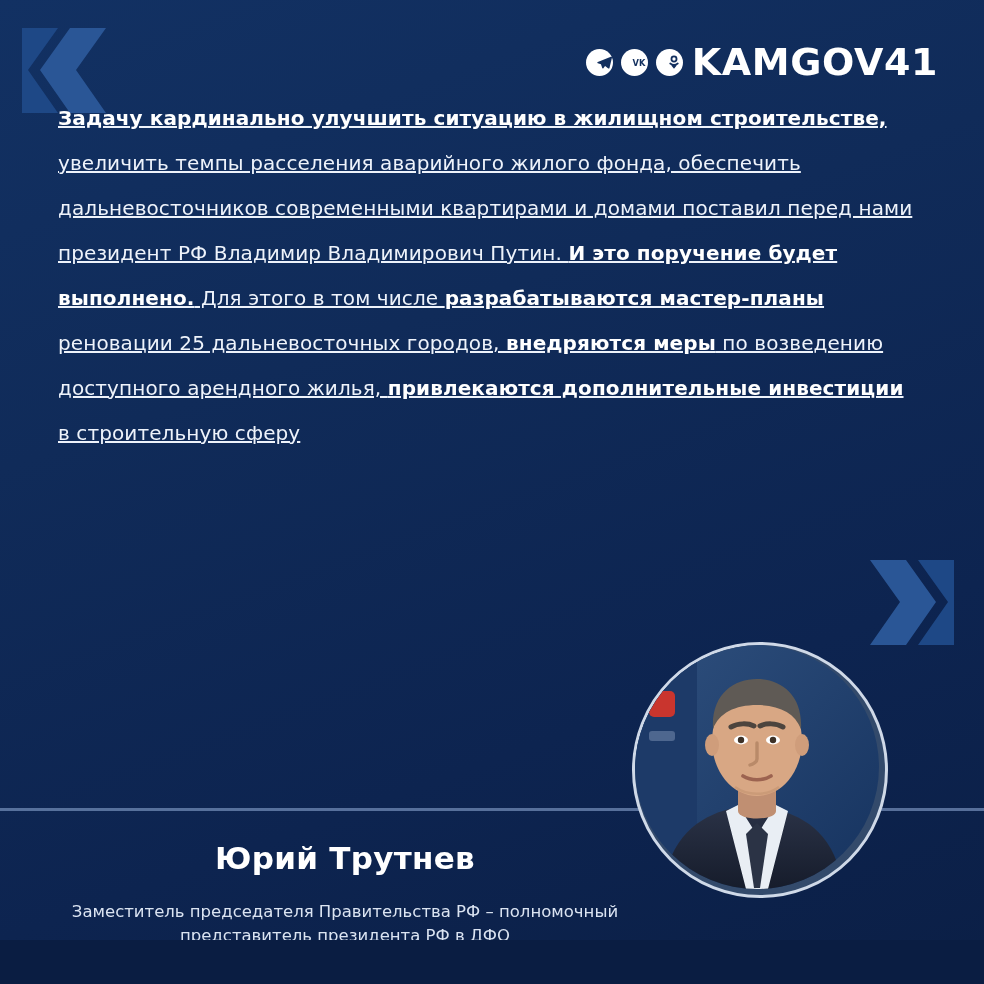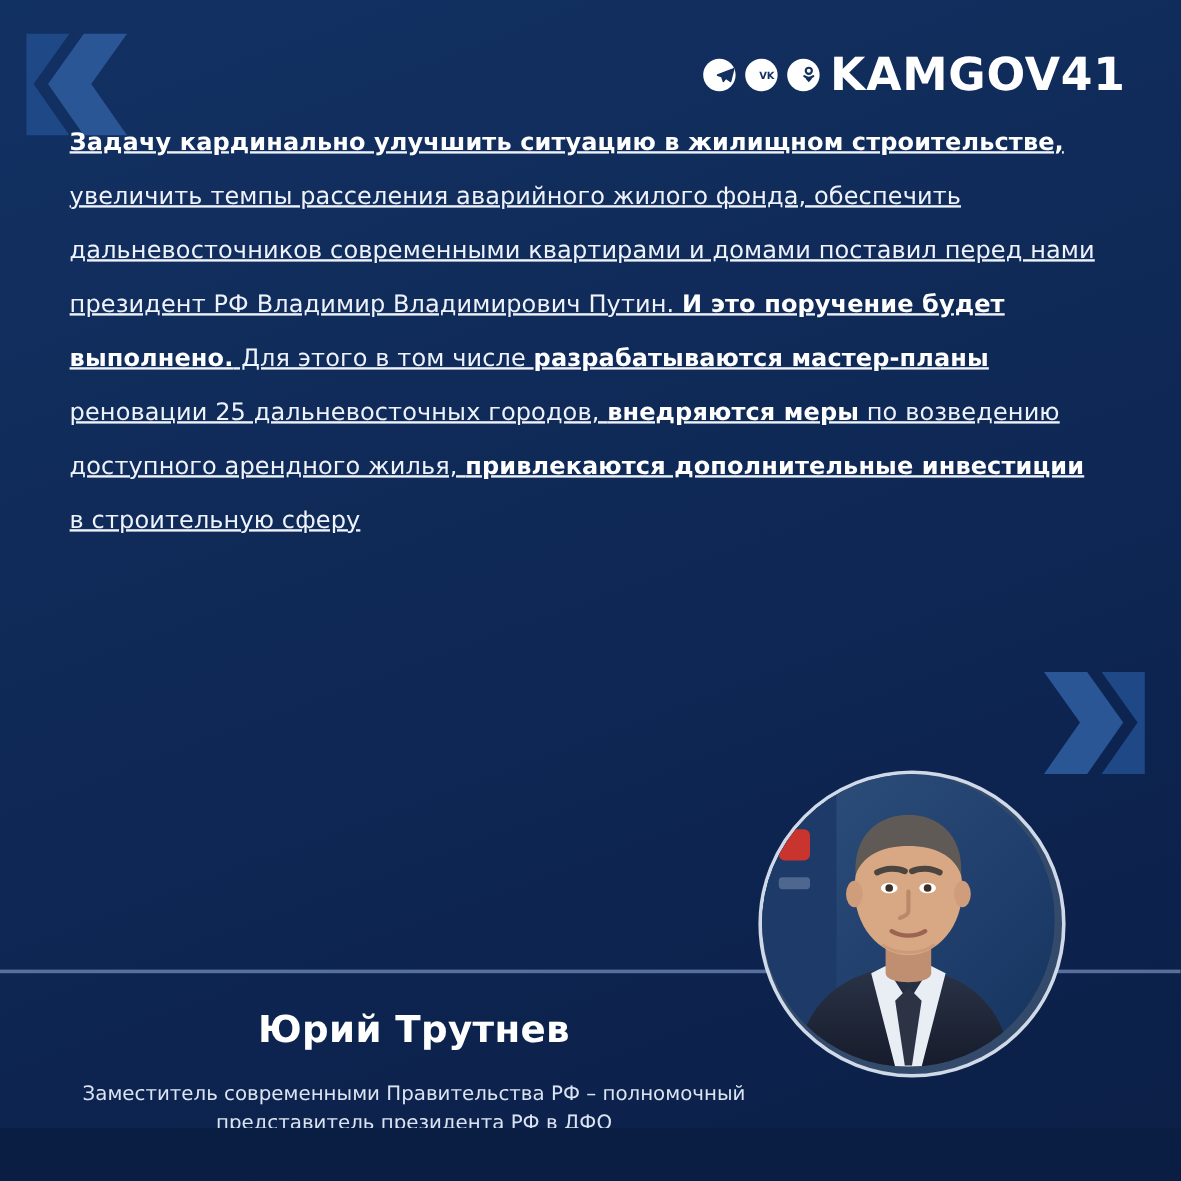--- a/index.html
+++ b/index.html
@@ -191,21 +191,21 @@
     </div>
     <span class="brand-name">KAMGOV41</span>
   </div>
 
   <div class="quote"><b>Задачу кардинально улучшить ситуацию в жилищном строительстве,</b><span> увеличить темпы расселения аварийного жилого фонда, обеспечить дальневосточников современными квартирами и домами поставил перед нами президент РФ Владимир Владимирович Путин. </span><b>И это поручение будет выполнено.</b><span> Для этого в том числе </span><b>разрабатываются мастер-планы</b><span> реновации 25 дальневосточных городов, </span><b>внедряются меры</b><span> по возведению доступного арендного жилья, </span><b>привлекаются дополнительные инвестиции</b><span> в строительную сферу</span></div>
 
   <div class="divider"></div>
 
   <div class="footer">
     <div class="speaker-name">Юрий Трутнев</div>
-    <div class="speaker-role">Заместитель современными Правительства РФ – полномочный представитель президента РФ в ДФО</div>
+    <div class="speaker-role">Заместитель председателя Правительства РФ – полномочный представитель президента РФ в ДФО</div>
   </div>
 
   <div class="portrait">
     <svg width="244" height="244" viewBox="0 0 244 244" aria-hidden="true">
       <defs>
         <clipPath id="circ">
             <circle cx="122" cy="122" r="122"></circle>
           </clipPath>
         <linearGradient id="bgGrad" x1="0" y1="0" x2="1" y2="1">
           <stop offset="0%" stop-color="#2e4f7d"></stop>

